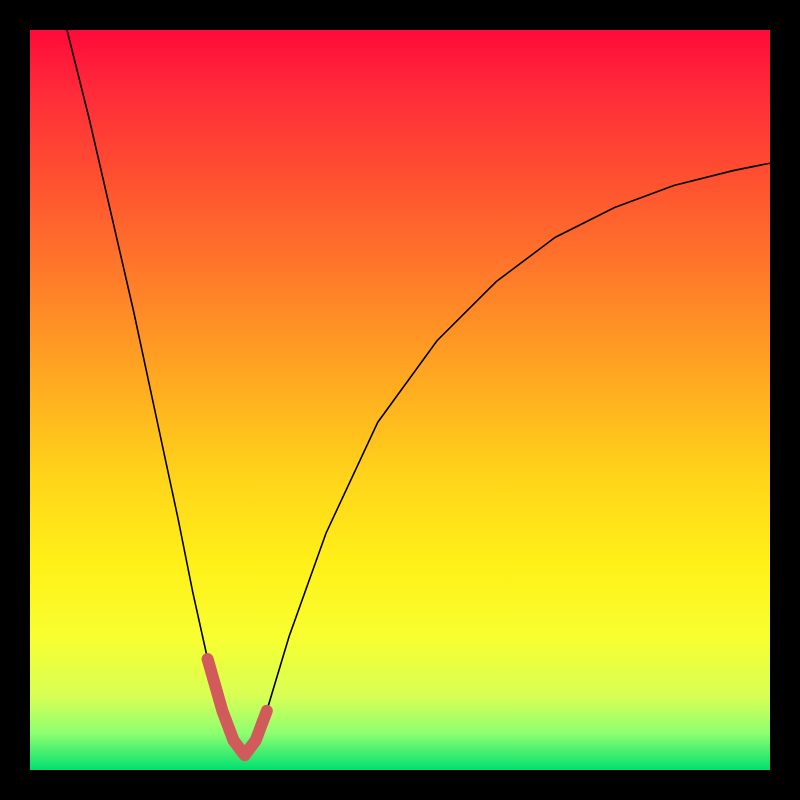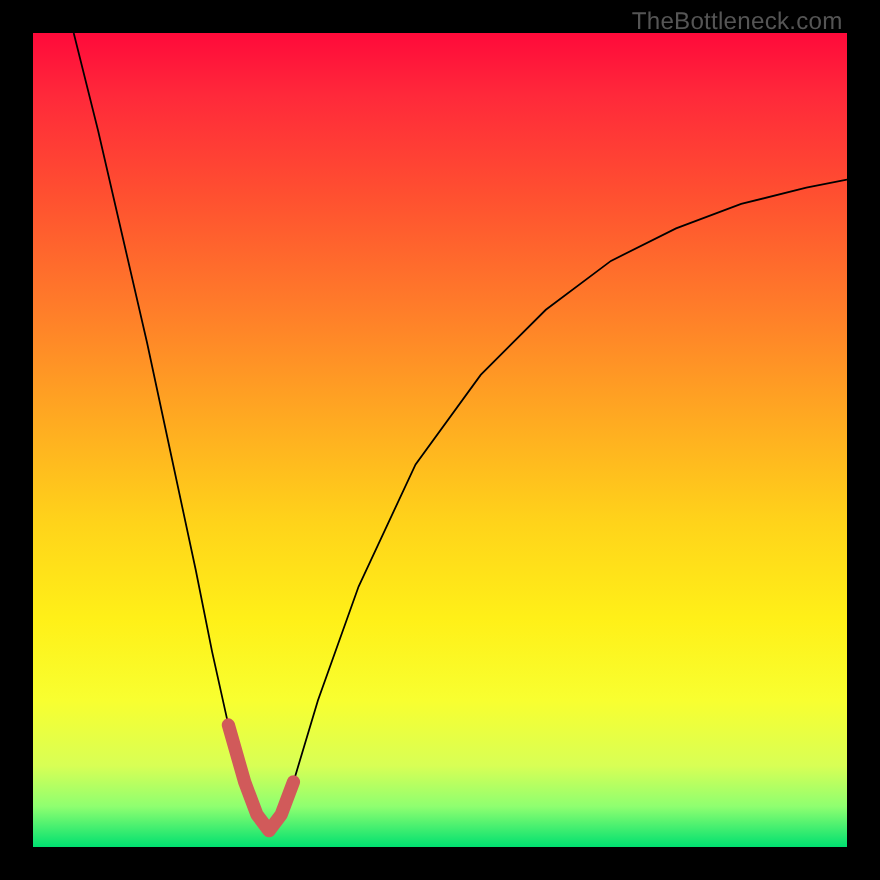--- a/index.html
+++ b/index.html
@@ -68,21 +68,20 @@
     stroke: #d15a5a;
     stroke-width: 12;
     stroke-linecap: round;
     stroke-linejoin: round;
   }
 </style>
 </head>
 <body>
 
 <div class="frame">
-  <div class="watermark">TheBottleneck.com</div>
   <div class="plot-area">
     <div class="gradient-bg"></div>
     <svg class="curve" viewBox="0 0 740 740" preserveAspectRatio="none">
       <path id="main-curve" class="curve-path" d="M37.0 0.0 L59.2 88.8 L81.4 185.0 L103.6 281.2 L125.8 384.8 L148.0 488.4 L162.8 562.4 L177.6 629.0 L192.4 680.8 L203.5 710.4 L214.6 725.2 L225.7 710.4 L236.8 680.8 L259.0 606.8 L296.0 503.2 L347.8 392.2 L407.0 310.8 L466.2 251.6 L525.4 207.2 L584.6 177.6 L643.8 155.4 L703.0 140.6 L740.0 133.2"></path>
       <path id="trough-curve" class="trough-path" d="M177.6 629.0 L192.4 680.8 L203.5 710.4 L214.6 725.2 L225.7 710.4 L236.8 680.8"></path>
     </svg>
   </div>
 </div>
 
 </body></html>

